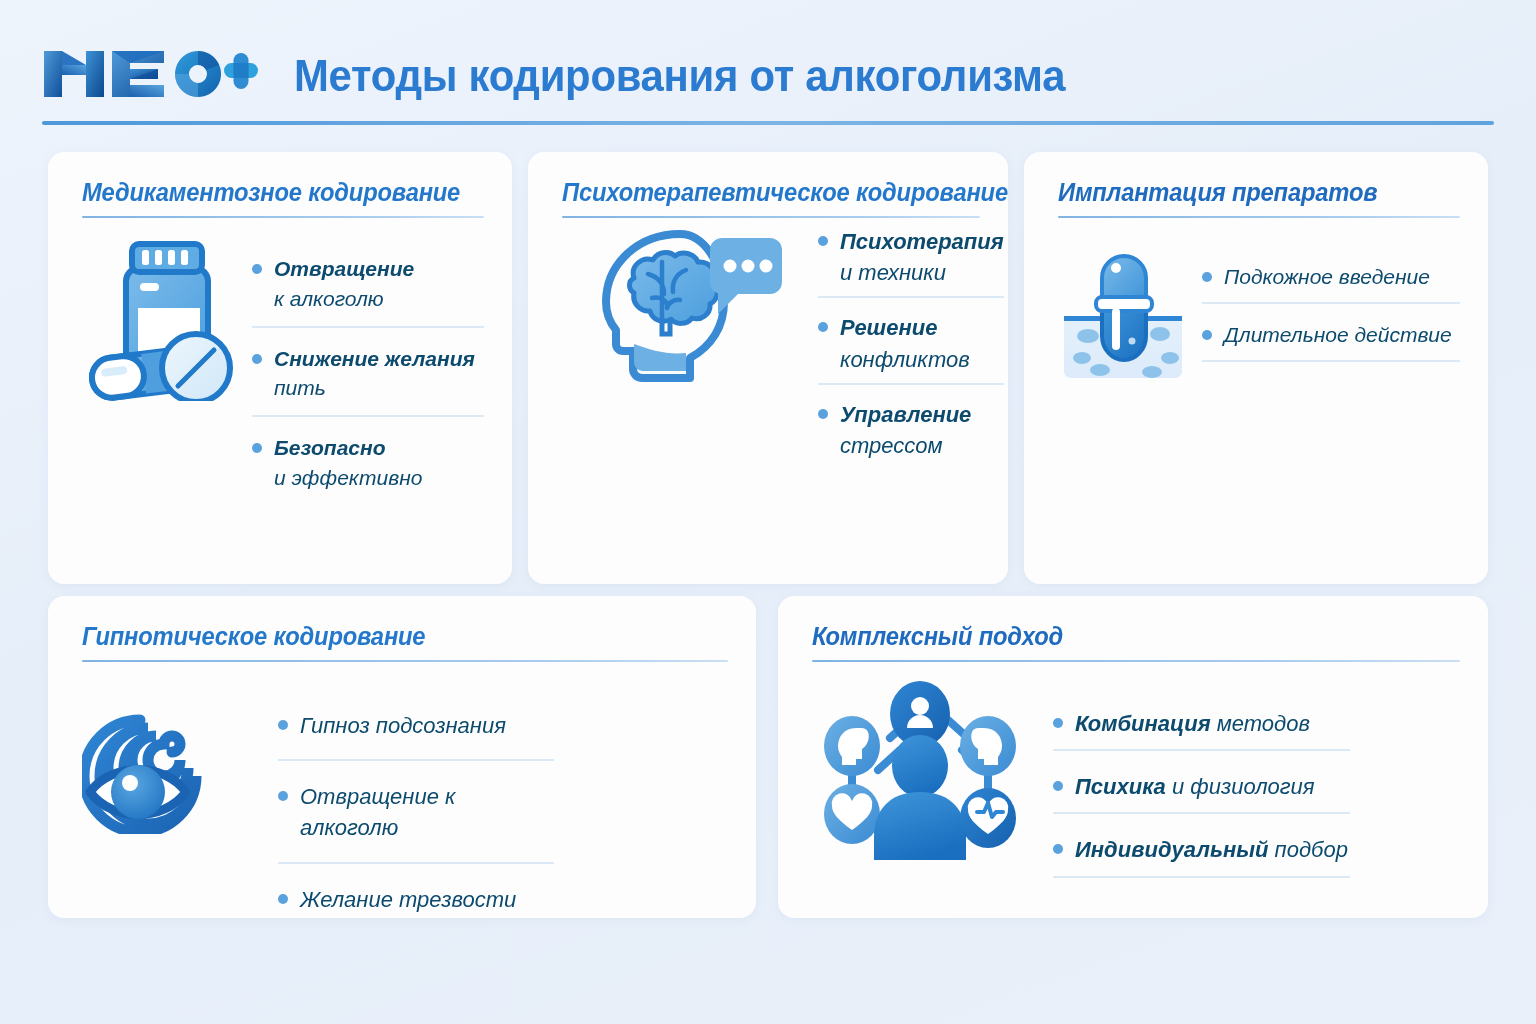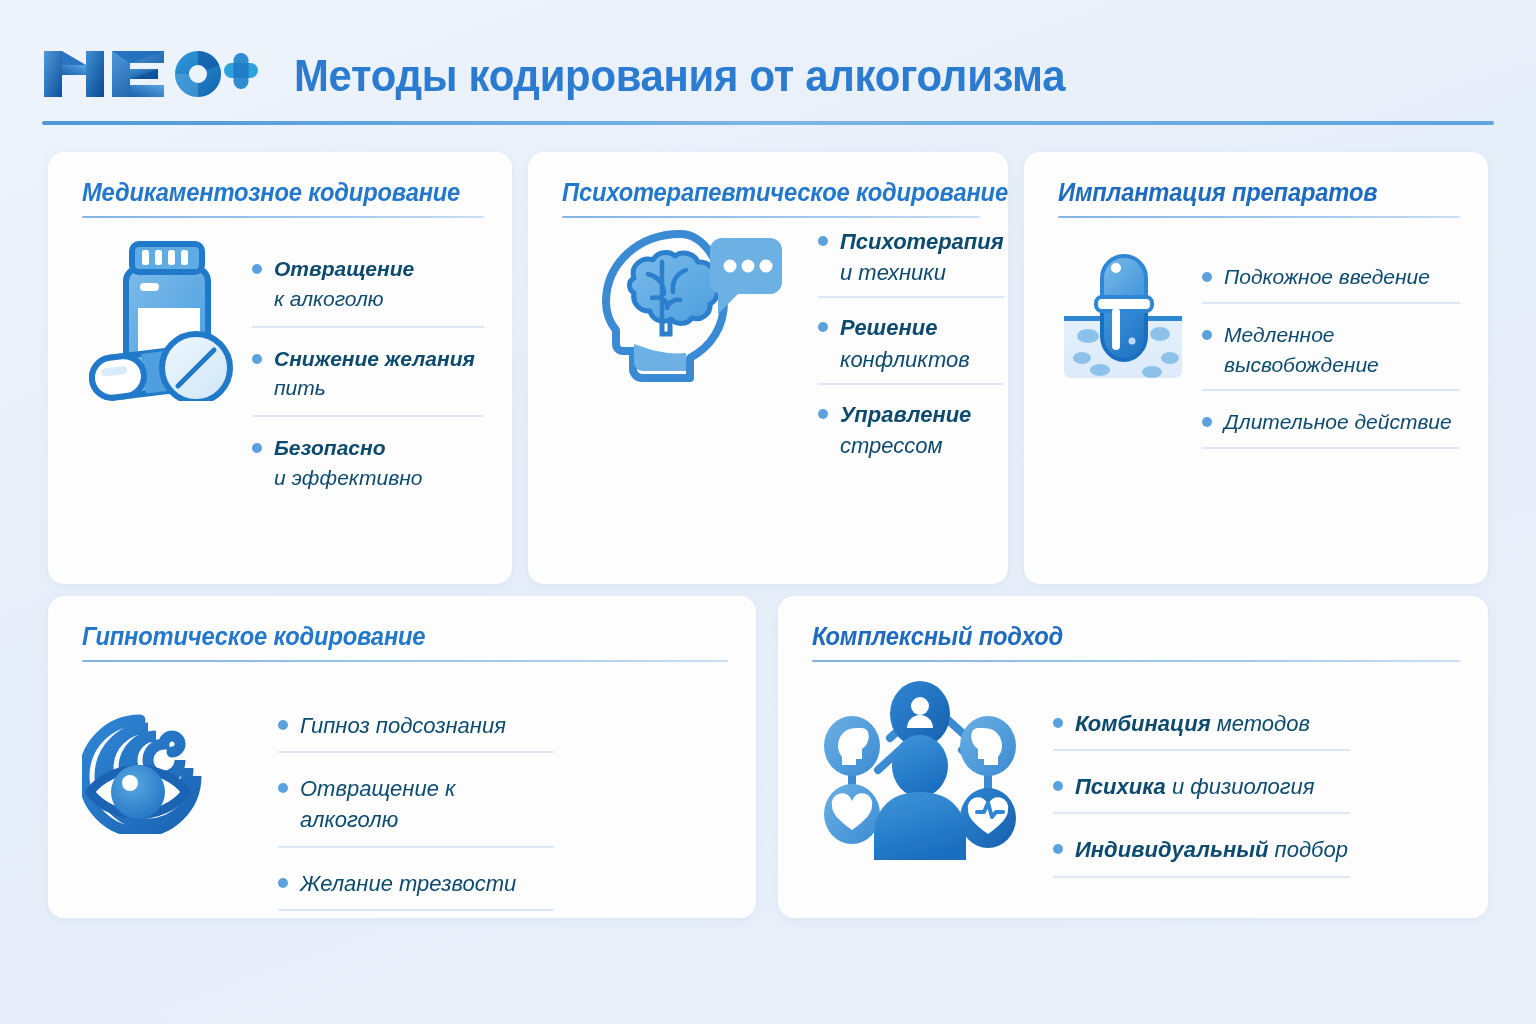--- a/index.html
+++ b/index.html
@@ -170,21 +170,21 @@
   .card-2 .li-text { font-size: 22px; }
 
   .card-3 .card-body { margin-top: 20px; gap: 14px; }
   .card-3 .list { padding-top: 24px; }
   .card-3 .list-item { margin-bottom: 16px; padding-bottom: 10px; }
   .card-3 .li-text { font-size: 21px; font-weight: normal; }
   .card-3 .li-text .lead { font-weight: normal; }
 
   .card-4 .card-body { margin-top: 22px; gap: 26px; }
   .card-4 .list { padding-top: 26px; padding-right: 174px; }
-  .card-4 .list-item { margin-bottom: 20px; padding-bottom: 10px; }
+  .card-4 .list-item { margin-bottom: 20px; padding-bottom: 18px; }
   .card-4 .li-text { font-size: 22px; font-weight: normal; }
   .card-4 .li-text .lead { font-weight: normal; }
 
   .card-5 .card-body { margin-top: 18px; gap: 26px; }
   .card-5 .list { padding-top: 28px; padding-right: 110px; }
   .card-5 .list-item { margin-bottom: 20px; padding-bottom: 10px; }
   .card-5 .li-text { font-size: 22px; }
 
   svg { display: block; }
 </style>
@@ -410,27 +410,20 @@
           <div class="list-item">
             <span class="dot"></span>
             <div class="li-text">
               <span class="lead">Подкожное</span>
               <span class="rest">введение</span>
             </div>
           </div>
           <div class="list-item">
             <span class="dot"></span>
             <div class="li-text">
-              <span class="lead">Медленное</span><br>
-              <span class="rest">высвобождение</span>
-            </div>
-          </div>
-          <div class="list-item">
-            <span class="dot"></span>
-            <div class="li-text">
               <span class="lead">Длительное</span>
               <span class="rest">действие</span>
             </div>
           </div>
         </div>
       </div>
     </div>
   </div>
 
   <div class="grid-bottom">

